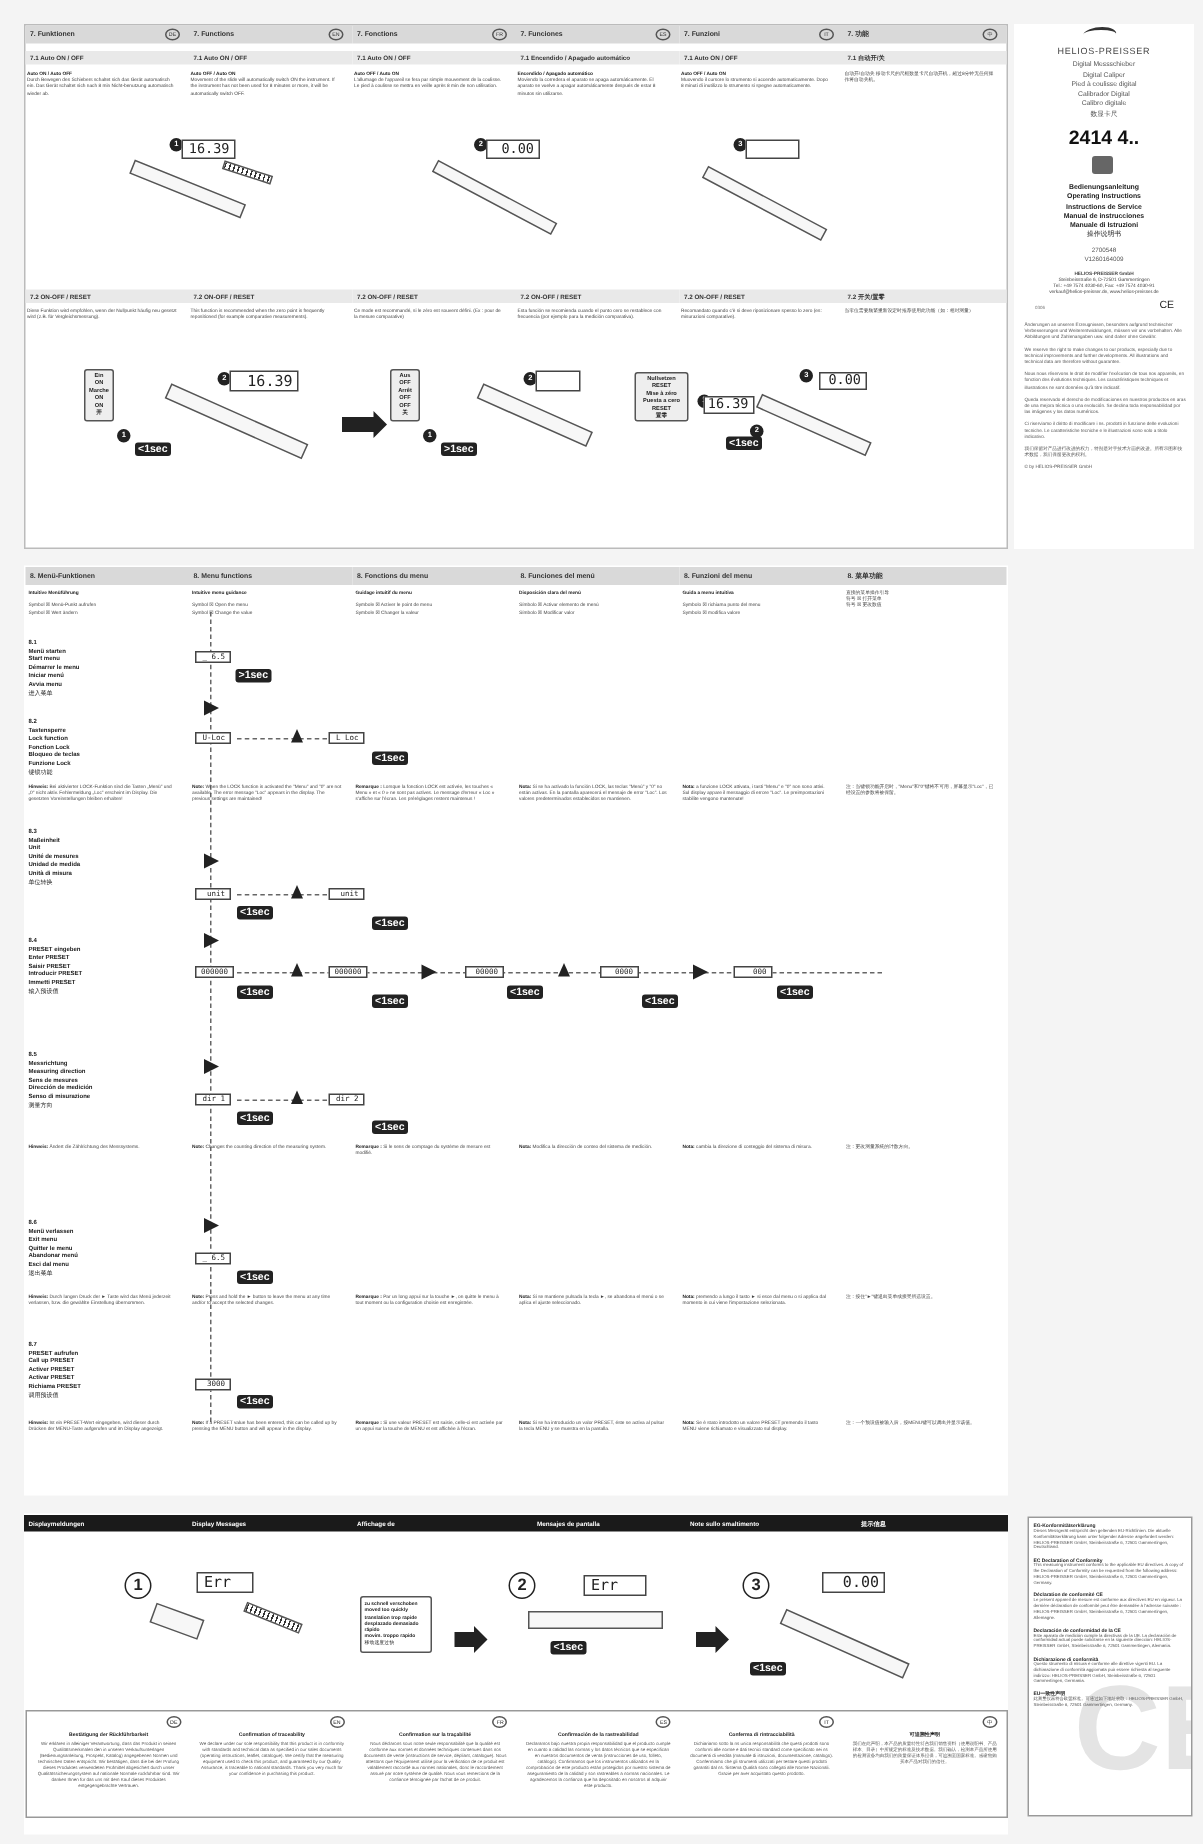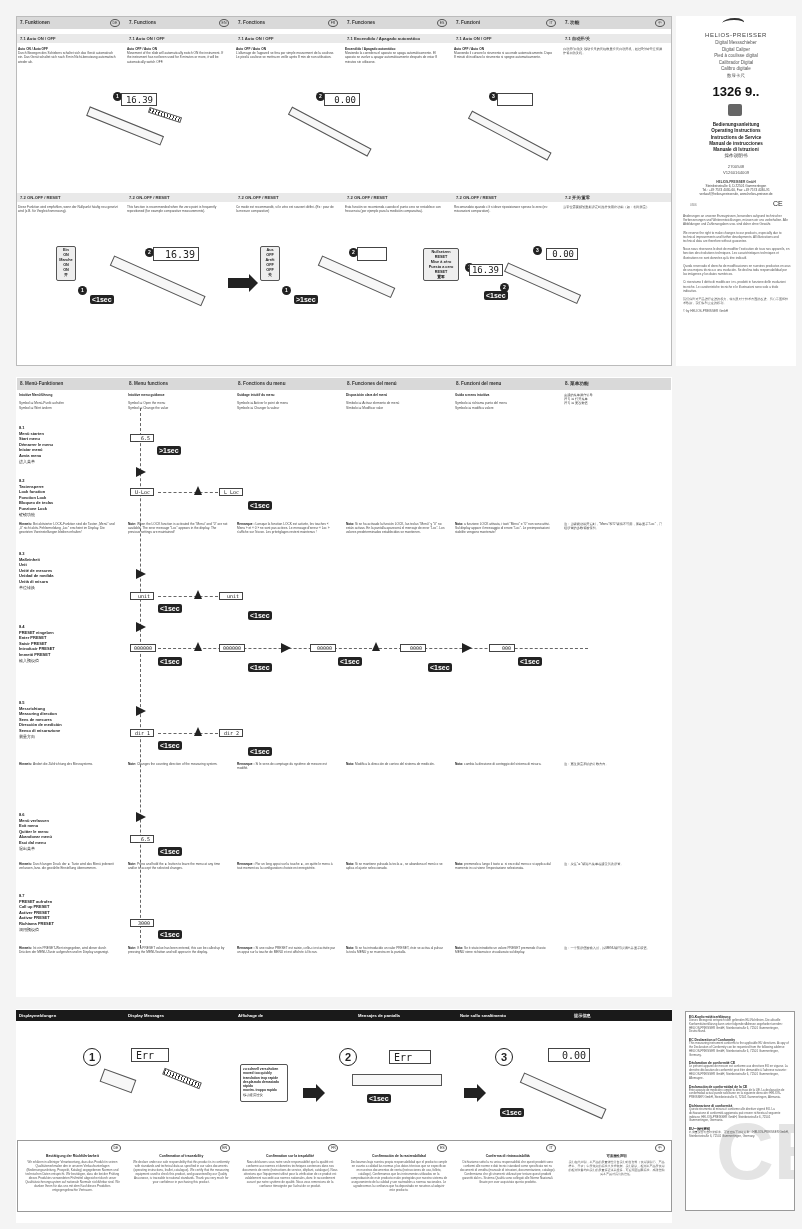--- a/index.html
+++ b/index.html
@@ -134,21 +134,21 @@
 <div style="position:absolute;left:722px;top:18px;width:22px;height:10px;border-top:2px solid #333;border-radius:50% 50% 0 0;transform:skew(-20deg)"></div>
 <div style="position:absolute;left:676px;top:32px;width:120px;text-align:center;font-size:6px;letter-spacing:0.5px;color:#444">HELIOS-PREISSER</div>
 <div style="position:absolute;left:676px;top:40px;width:120px;text-align:center;font-size:4.5px;line-height:6.5px;color:#555">
   <div>Digital Messschieber</div>
   <div>Digital Caliper</div>
   <div>Pied à coulisse digital</div>
   <div>Calibrador Digital</div>
   <div>Calibro digitale</div>
   <div>数显卡尺</div>
 </div>
-<div style="position:absolute;left:676px;top:84px;width:120px;text-align:center;font-size:13px;font-weight:bold;color:#111">1326 9..</div>
+<div style="position:absolute;left:676px;top:84px;width:120px;text-align:center;font-size:13px;font-weight:bold;color:#111">2414 4..</div>
 <div style="position:absolute;left:728px;top:104px;width:14px;height:12px;background:#666;border-radius:2px"></div>
 <div style="position:absolute;left:676px;top:122px;width:120px;text-align:center;font-size:4.6px;line-height:6.3px;font-weight:bold;color:#222">
   <div>Bedienungsanleitung</div>
   <div>Operating Instructions</div>
   <div>Instructions de Service</div>
   <div>Manual de instrucciones</div>
   <div>Manuale di Istruzioni</div>
   <div style="font-weight:normal">操作说明书</div>
 </div>
 <div style="position:absolute;left:676px;top:164px;width:120px;text-align:center;font-size:4.2px;line-height:6px;color:#555">

